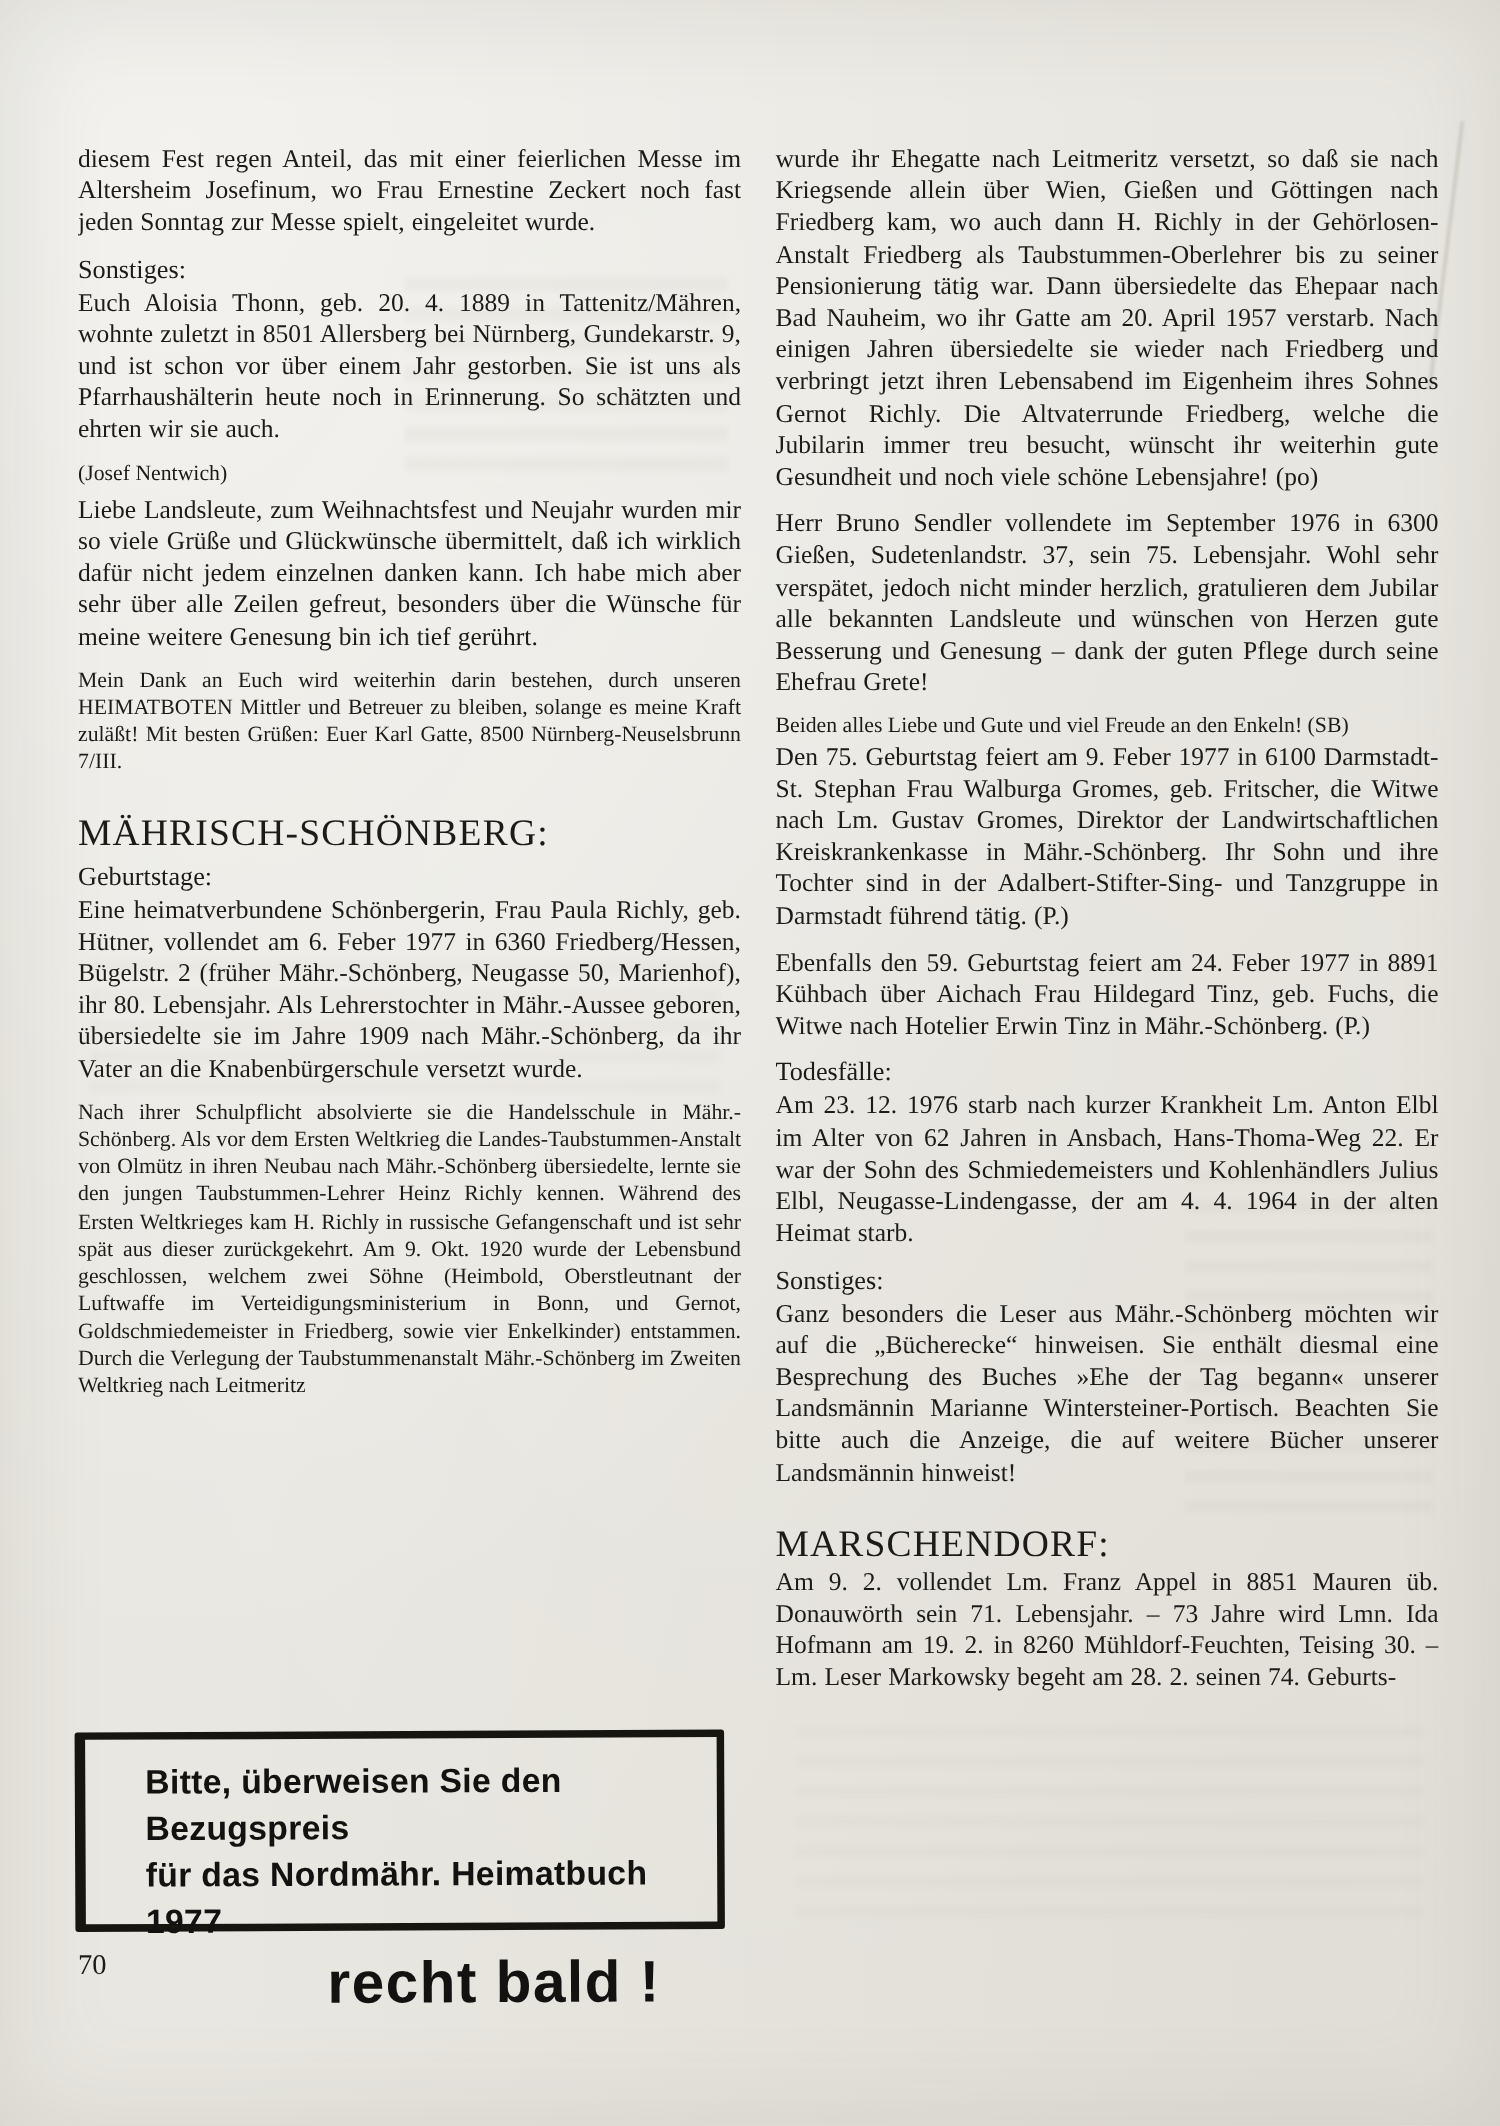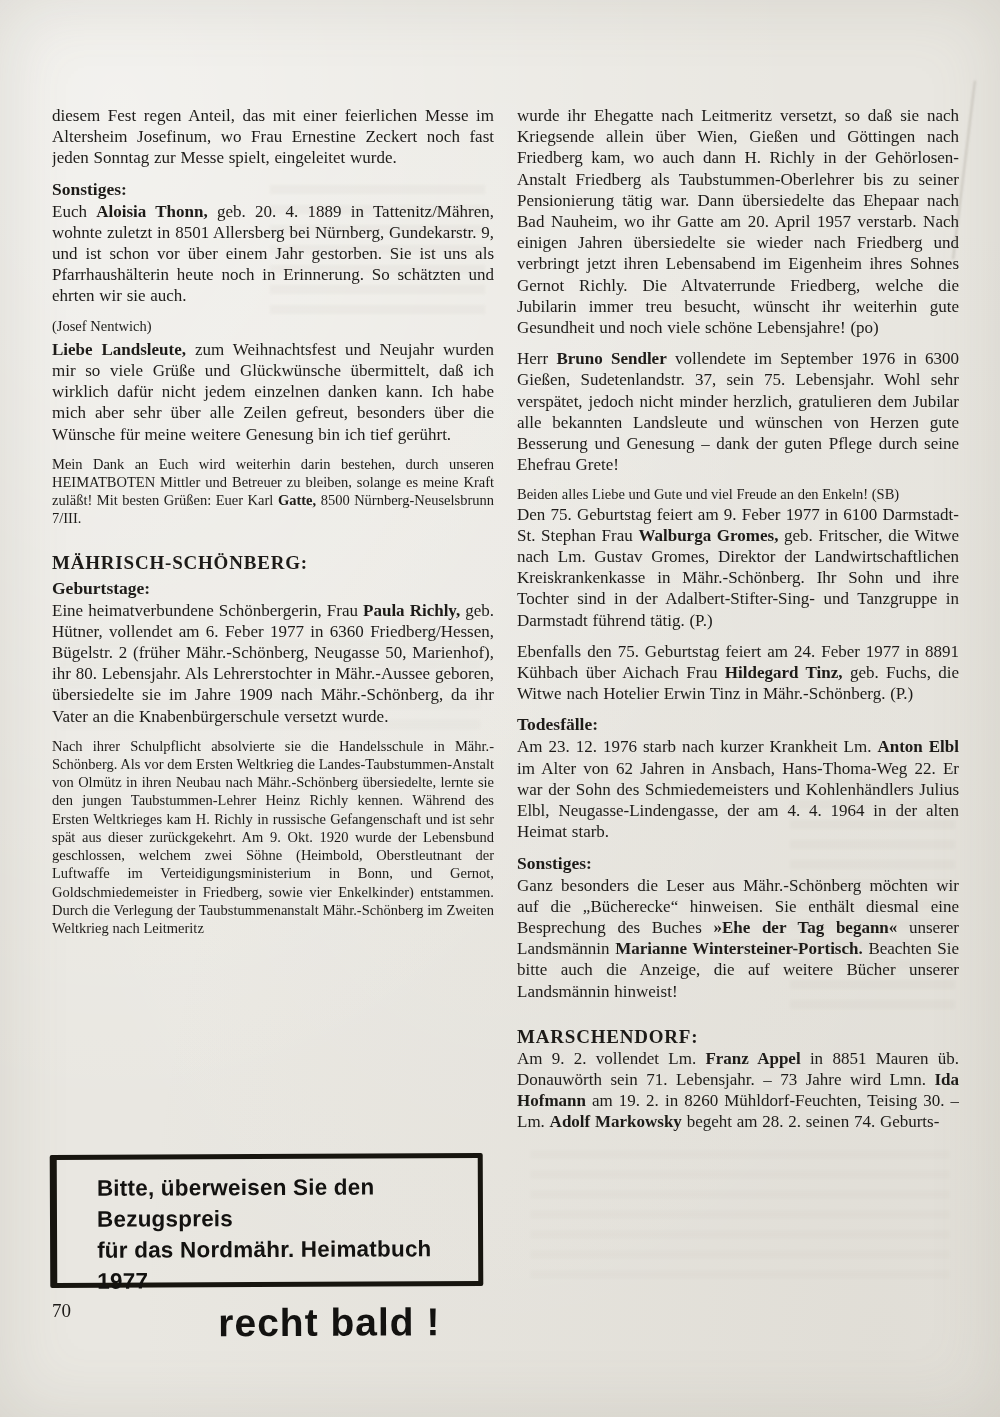--- a/index.html
+++ b/index.html
@@ -7,33 +7,33 @@
     width:1000px;height:1417px;position:relative;overflow:hidden;
     background-color:#e9e7e1;
     background-image:
       radial-gradient(ellipse at 12% 8%, rgba(255,255,255,0.45), transparent 55%),
       radial-gradient(ellipse at 88% 95%, rgba(150,140,122,0.10), transparent 60%),
       radial-gradient(ellipse at 50% 50%, rgba(255,255,255,0.12), transparent 70%);
     box-shadow:inset 0 0 70px rgba(120,110,92,0.16);
     font-family:"Liberation Serif","DejaVu Serif",serif;
     color:#1d1b18;
   }
-  .col{position:absolute;top:105px;width:442px;overflow:hidden;}
+  .col{position:absolute;top:95px;width:442px;overflow:hidden;}
   .col-left{left:52px;height:1056px;}
   .col-right{left:517px;height:1218px;}
 
   p{margin:0;}
   .t-body{font-size:17px;line-height:21.2px;text-align:justify;word-spacing:0.5px;margin:0 0 10px;}
   .t-small{font-size:14.5px;line-height:18.2px;text-align:justify;margin:0;}
   .t-right{font-size:14.5px;line-height:18.2px;text-align:left;margin:0 0 4px;}
   .t-heading{font-size:17.5px;font-weight:bold;margin:4px 0 1px;}
-  .t-section{font-size:19px;font-weight:bold;letter-spacing:0.8px;margin:24px 0 0;}
+  .t-section{font-size:25px;font-weight:bold;letter-spacing:0.8px;margin:24px 0 0;}
   .t-small + .t-body{}
   .t-right + .t-body{}
-  .seg-b{font-weight:bold;}
+  .seg-b{font-weight:normal;}
 
   .notice-box{
     position:absolute;left:50px;top:1154px;width:433px;height:133px;
     border:5px solid #17150f;border-left-width:7px;border-radius:2px;
     box-sizing:border-box;transform:rotate(-0.25deg);
     padding:13px 30px 0 40px;
     font-family:"Liberation Sans","DejaVu Sans",sans-serif;color:#131210;
   }
   .nb-line{font-size:22.5px;font-weight:bold;line-height:31px;letter-spacing:0.2px;}
   .nb-big{font-size:39px;font-weight:bold;text-align:right;margin-top:5px;padding-right:8px;letter-spacing:1px;}
@@ -68,27 +68,27 @@
     <p class="t-section"><span class="seg-b">MÄHRISCH-SCHÖNBERG:</span></p>
     <p class="t-heading"><span class="seg-b">Geburtstage:</span></p>
     <p class="t-body"><span>Eine heimatverbundene Schönbergerin, Frau </span><span class="seg-b">Paula Richly,</span><span> geb. Hütner, vollendet am 6. Feber 1977 in 6360 Friedberg/Hessen, Bügelstr. 2 (früher Mähr.-Schönberg, Neugasse 50, Marienhof), ihr 80. Lebensjahr. Als Lehrerstochter in Mähr.-Aussee geboren, übersiedelte sie im Jahre 1909 nach Mähr.-Schönberg, da ihr Vater an die Knabenbürgerschule versetzt wurde.</span></p>
     <p class="t-small"><span>Nach ihrer Schulpflicht absolvierte sie die Handelsschule in Mähr.-Schönberg. Als vor dem Ersten Weltkrieg die Landes-Taubstummen-Anstalt von Olmütz in ihren Neubau nach Mähr.-Schönberg übersiedelte, lernte sie den jungen Taubstummen-Lehrer Heinz Richly kennen. Während des Ersten Weltkrieges kam H. Richly in russische Gefangenschaft und ist sehr spät aus dieser zurückgekehrt. Am 9. Okt. 1920 wurde der Lebensbund geschlossen, welchem zwei Söhne (Heimbold, Oberstleutnant der Luftwaffe im Verteidigungsministerium in Bonn, und Gernot, Goldschmiedemeister in Friedberg, sowie vier Enkelkinder) entstammen. Durch die Verlegung der Taubstummenanstalt Mähr.-Schönberg im Zweiten Weltkrieg nach Leitmeritz</span></p>
   </div>
 <div class="col col-right" id="col-right">
     <p class="t-body"><span>wurde ihr Ehegatte nach Leitmeritz versetzt, so daß sie nach Kriegsende allein über Wien, Gießen und Göttingen nach Friedberg kam, wo auch dann H. Richly in der Gehörlosen-Anstalt Friedberg als Taubstummen-Oberlehrer bis zu seiner Pensionierung tätig war. Dann übersiedelte das Ehepaar nach Bad Nauheim, wo ihr Gatte am 20. April 1957 verstarb. Nach einigen Jahren übersiedelte sie wieder nach Friedberg und verbringt jetzt ihren Lebensabend im Eigenheim ihres Sohnes Gernot Richly. Die Altvaterrunde Friedberg, welche die Jubilarin immer treu besucht, wünscht ihr weiterhin gute Gesundheit und noch viele schöne Lebensjahre! (po)</span></p>
     <p class="t-body"><span>Herr </span><span class="seg-b">Bruno Sendler</span><span> vollendete im September 1976 in 6300 Gießen, Sudetenlandstr. 37, sein 75. Lebensjahr. Wohl sehr verspätet, jedoch nicht minder herzlich, gratulieren dem Jubilar alle bekannten Landsleute und wünschen von Herzen gute Besserung und Genesung – dank der guten Pflege durch seine Ehefrau Grete!</span></p>
     <p class="t-small"><span>Beiden alles Liebe und Gute und viel Freude an den Enkeln! (SB)</span></p>
     <p class="t-body"><span>Den 75. Geburtstag feiert am 9. Feber 1977 in 6100 Darmstadt-St. Stephan Frau </span><span class="seg-b">Walburga Gromes,</span><span> geb. Fritscher, die Witwe nach Lm. Gustav Gromes, Direktor der Landwirtschaftlichen Kreiskrankenkasse in Mähr.-Schönberg. Ihr Sohn und ihre Tochter sind in der Adalbert-Stifter-Sing- und Tanzgruppe in Darmstadt führend tätig. (P.)</span></p>
-    <p class="t-body"><span>Ebenfalls den 75. Geburtstag feiert am 24. Feber 1977 in 8891 Kühbach über Aichach Frau </span><span class="seg-b">Hildegard Tinz,</span><span> geb. Fuchs, die Witwe nach Hotelier Erwin Tinz in Mähr.-Schönberg. (P.)</span></p>
+    <p class="t-body"><span>Ebenfalls den 59. Geburtstag feiert am 24. Feber 1977 in 8891 Kühbach über Aichach Frau </span><span class="seg-b">Hildegard Tinz,</span><span> geb. Fuchs, die Witwe nach Hotelier Erwin Tinz in Mähr.-Schönberg. (P.)</span></p>
     <p class="t-heading"><span class="seg-b">Todesfälle:</span></p>
     <p class="t-body"><span>Am 23. 12. 1976 starb nach kurzer Krankheit Lm. </span><span class="seg-b">Anton Elbl</span><span> im Alter von 62 Jahren in Ansbach, Hans-Thoma-Weg 22. Er war der Sohn des Schmiedemeisters und Kohlenhändlers Julius Elbl, Neugasse-Lindengasse, der am 4. 4. 1964 in der alten Heimat starb.</span></p>
     <p class="t-heading"><span class="seg-b">Sonstiges:</span></p>
     <p class="t-body"><span>Ganz besonders die Leser aus Mähr.-Schönberg möchten wir auf die „Bücherecke“ hinweisen. Sie enthält diesmal eine Besprechung des Buches </span><span class="seg-b">»Ehe der Tag begann«</span><span> unserer Landsmännin </span><span class="seg-b">Marianne Wintersteiner-Portisch.</span><span> Beachten Sie bitte auch die Anzeige, die auf weitere Bücher unserer Landsmännin hinweist!</span></p>
     <p class="t-section"><span class="seg-b">MARSCHENDORF:</span></p>
-    <p class="t-body"><span>Am 9. 2. vollendet Lm. </span><span class="seg-b">Franz Appel</span><span> in 8851 Mauren üb. Donauwörth sein 71. Lebensjahr. – 73 Jahre wird Lmn. </span><span class="seg-b">Ida Hofmann</span><span> am 19. 2. in 8260 Mühldorf-Feuchten, Teising 30. – Lm. </span><span class="seg-b">Adolf Markowsky</span><span> begeht am 28. 2. seinen 74. Geburts-</span></p>
+    <p class="t-body"><span>Am 9. 2. vollendet Lm. </span><span class="seg-b">Franz Appel</span><span> in 8851 Mauren üb. Donauwörth sein 71. Lebensjahr. – 73 Jahre wird Lmn. </span><span class="seg-b">Ida Hofmann</span><span> am 19. 2. in 8260 Mühldorf-Feuchten, Teising 30. – Lm. </span><span class="seg-b">Leser Markowsky</span><span> begeht am 28. 2. seinen 74. Geburts-</span></p>
   </div>
 
 <div class="notice-box">
   <div class="nb-line">Bitte, überweisen Sie den Bezugspreis</div>
   <div class="nb-line">für das Nordmähr. Heimatbuch 1977</div>
   <div class="nb-big">recht bald !</div>
 </div>
 
 <div class="page-number">70</div>
 

